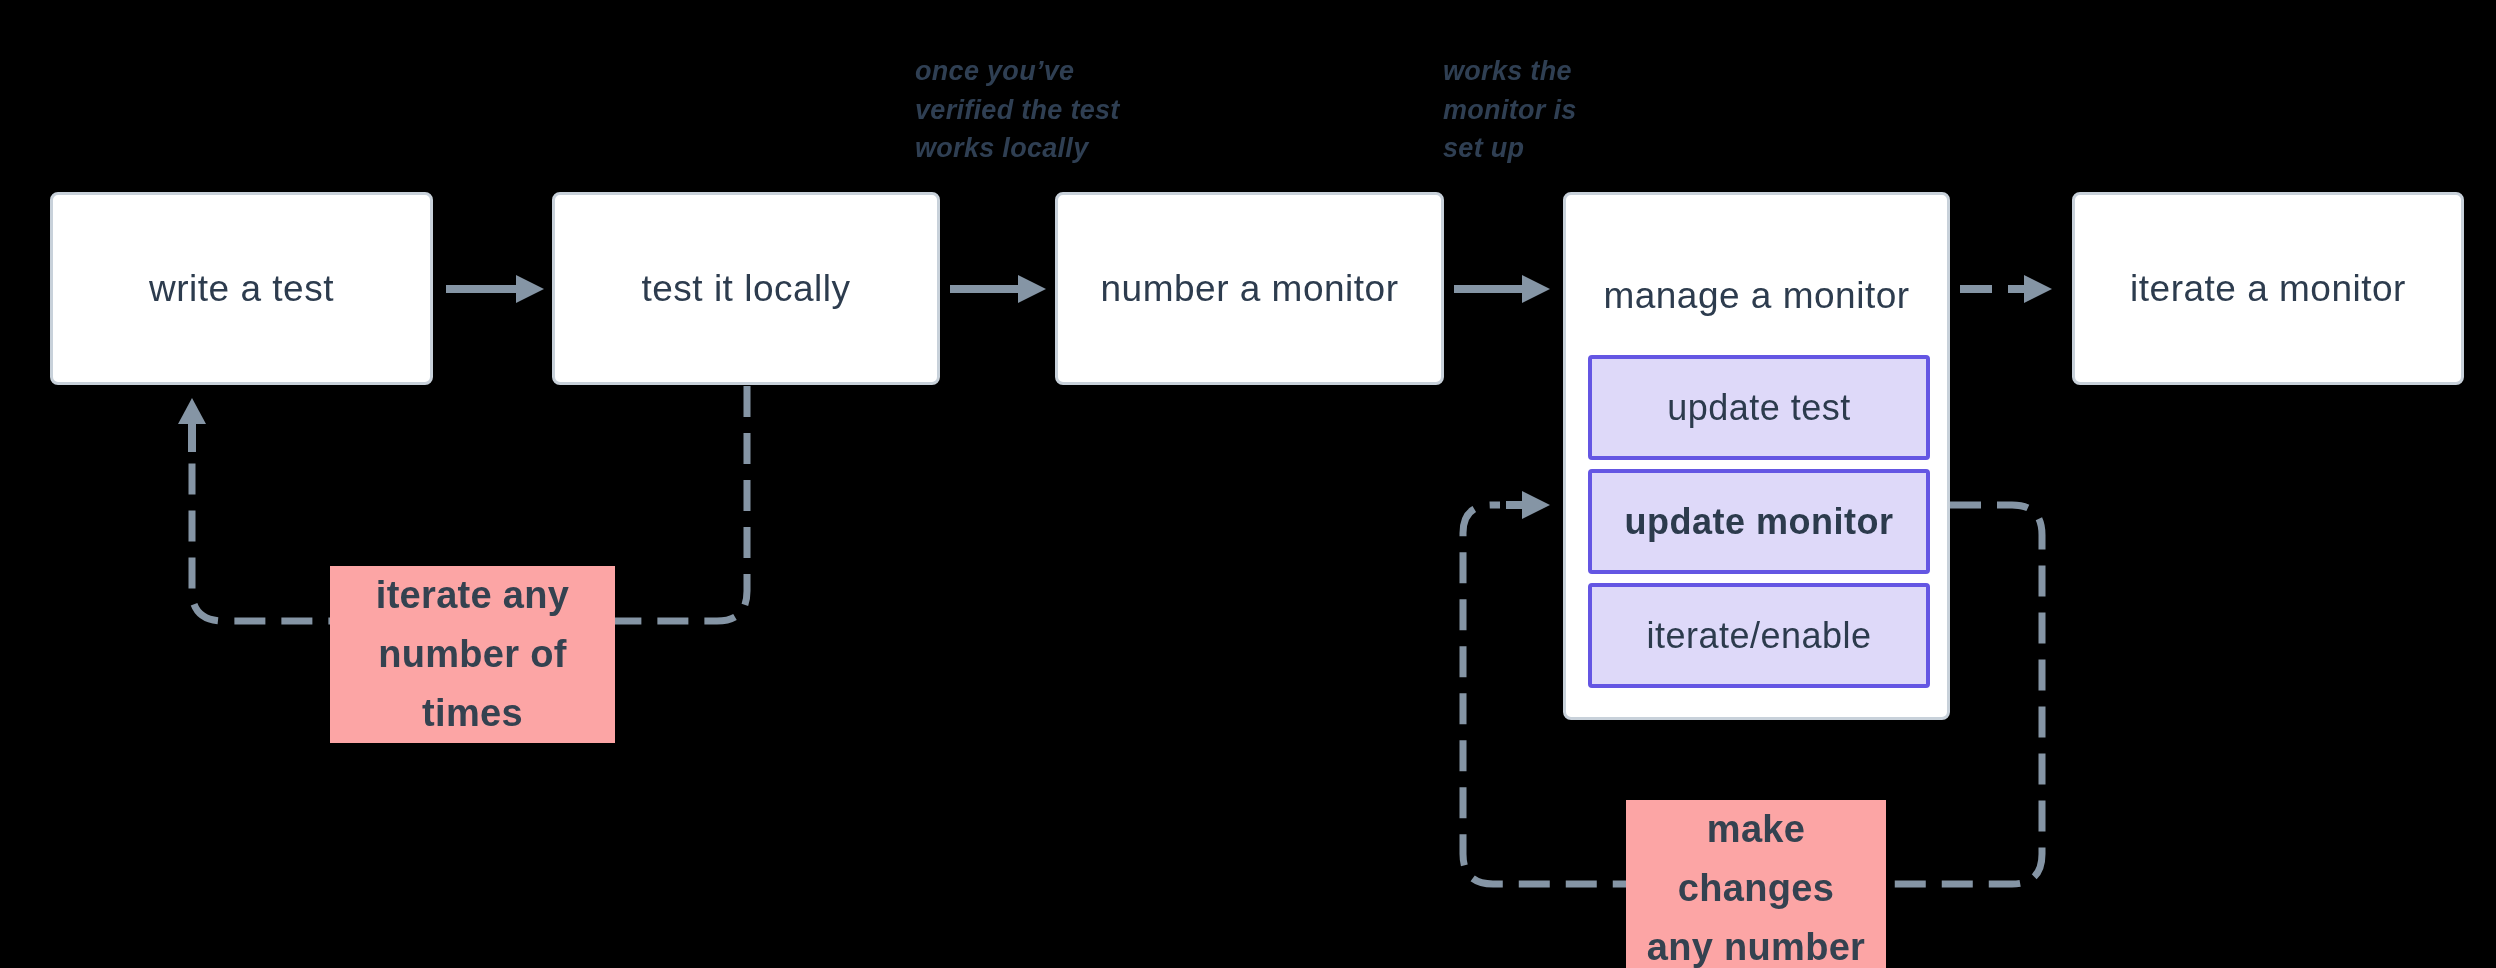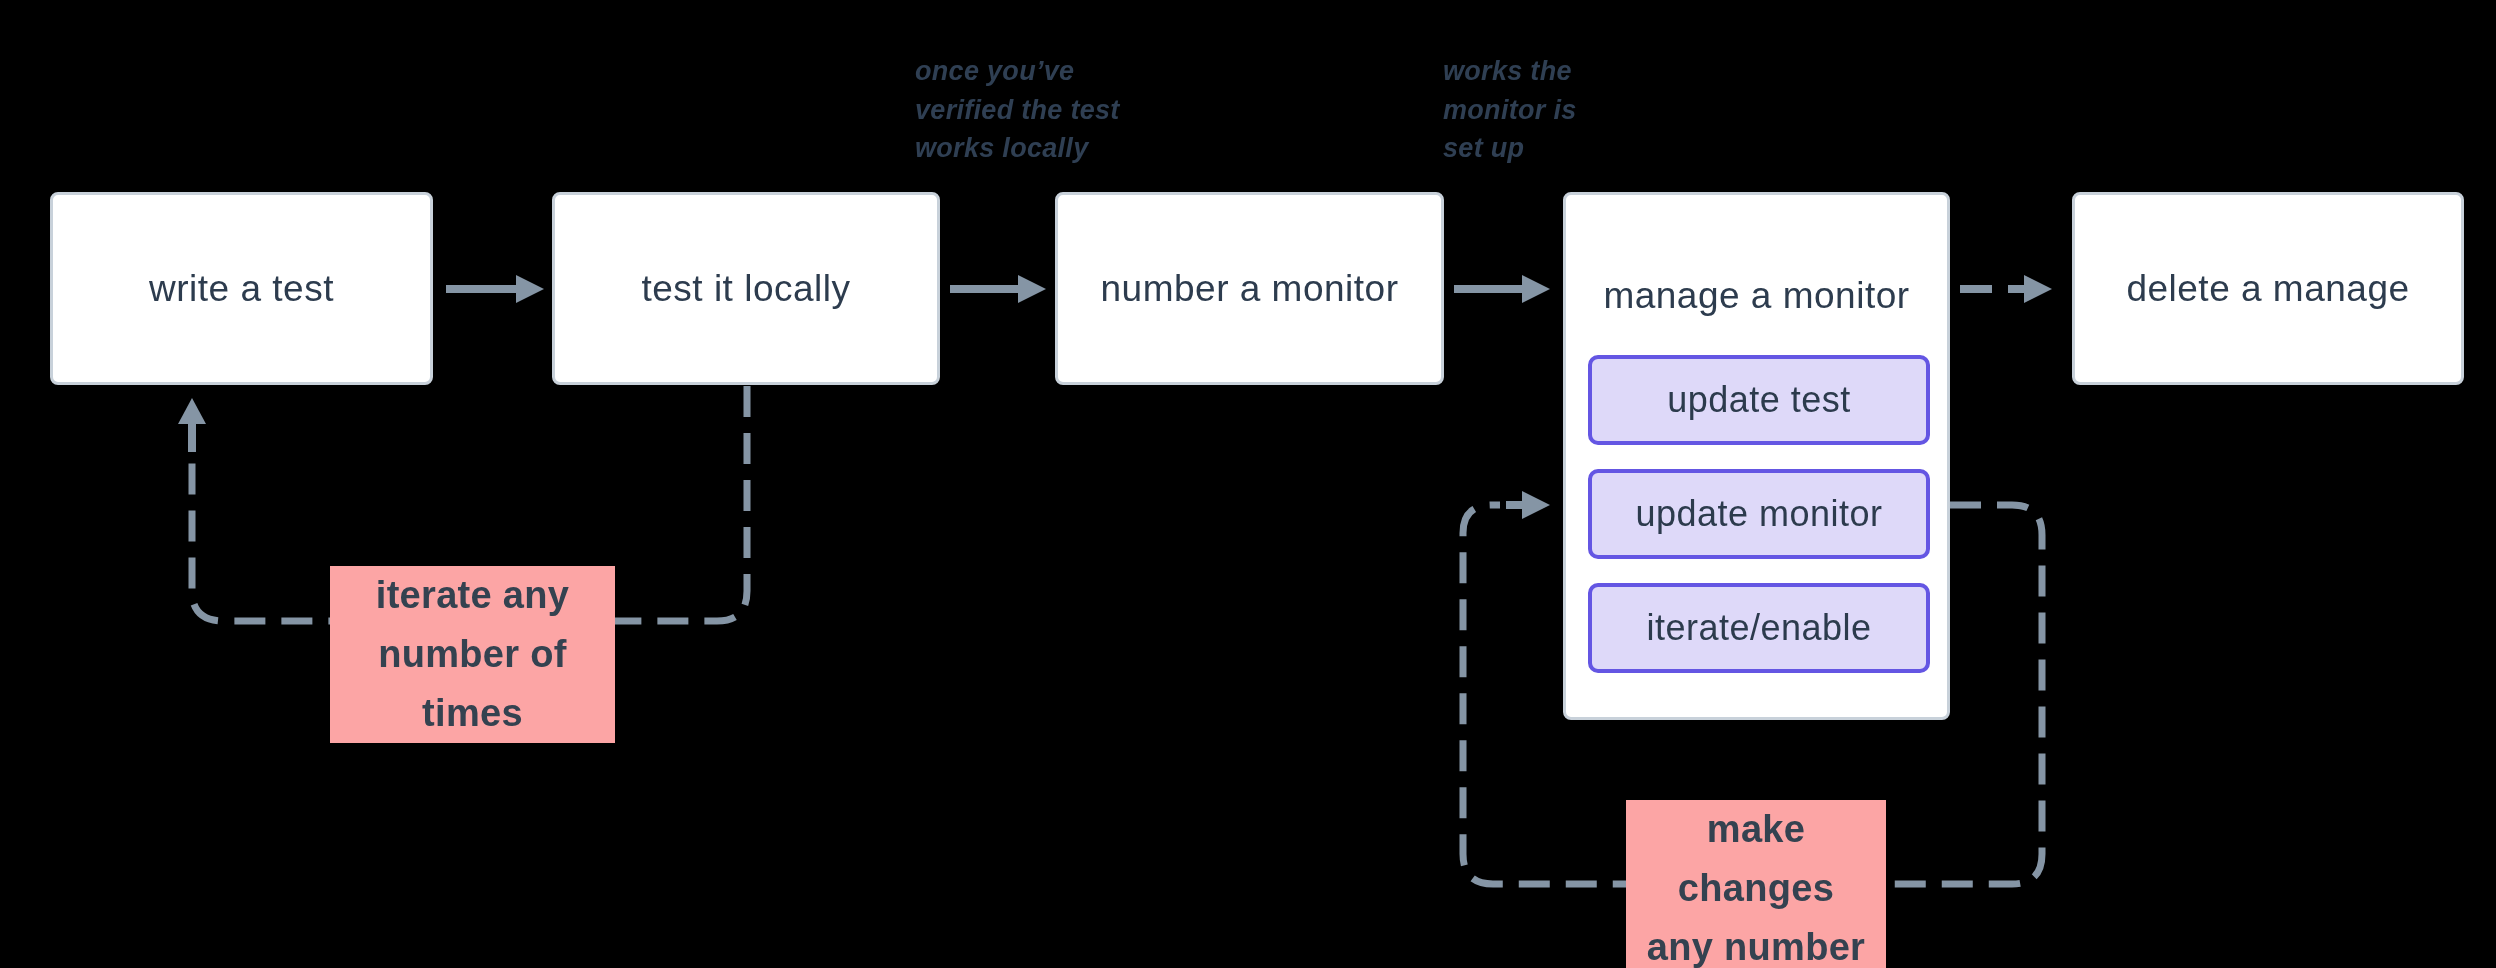--- a/index.html
+++ b/index.html
@@ -48,24 +48,24 @@
     top: 8px;
     height: 186px;
     display: flex;
     align-items: center;
     justify-content: center;
   }
   .action-btn {
     position: absolute;
     left: 22px;
     width: 342px;
-    height: 90px;
+    height: 105px;
     background: #ded9f9;
     border: 4px solid #6456e3;
-    border-radius: 10px;
+    border-radius: 4px;
     box-sizing: border-box;
     display: flex;
     align-items: center;
     justify-content: center;
     color: #2c3b4d;
     font-size: 36px;
     letter-spacing: 0.5px;
   }
   .note {
     position: absolute;
@@ -93,21 +93,21 @@
   #label-iterate        { left: 330px;  top: 566px; width: 285px; }
   #label-make-changes   { left: 1626px; top: 800px; width: 260px; }
 
   #node-write-test      { left: 50px;   top: 192px; width: 383px; height: 193px; }
   #node-test-locally    { left: 552px;  top: 192px; width: 388px; height: 193px; padding-left: 24px; }
   #node-create-monitor  { left: 1055px; top: 192px; width: 389px; height: 193px; }
   #node-manage-monitor  { left: 1563px; top: 192px; width: 387px; height: 528px; }
   #node-delete-monitor  { left: 2072px; top: 192px; width: 392px; height: 193px; }
 
   #btn-update-test    { top: 160px; }
-  #btn-update-monitor { top: 274px; }
+  #btn-update-monitor { top: 274px; font-weight: bold; }
   #btn-disable-enable { top: 388px; }
 </style>
 </head>
 <body>
 
 <div id="canvas">
 
   <svg id="arrow-layer" viewBox="0 0 2496 968" xmlns="http://www.w3.org/2000/svg">
 
     <g>
@@ -168,21 +168,21 @@
   </div>
 
   <div class="node" id="node-manage-monitor">
     <div class="node-label titlebar">manage a monitor</div>
     <div class="action-btn" id="btn-update-test">update test</div>
     <div class="action-btn" id="btn-update-monitor">update monitor</div>
     <div class="action-btn" id="btn-disable-enable">iterate/enable</div>
   </div>
 
   <div class="node" id="node-delete-monitor">
-    <div class="node-label full">delete a manage</div>
+    <div class="node-label full">iterate a monitor</div>
   </div>
 
   <div class="loop-label" id="label-iterate">iterate any
 number of times</div>
   <div class="loop-label" id="label-make-changes">make changes
 any number of
 times</div>
 
 </div>
 

